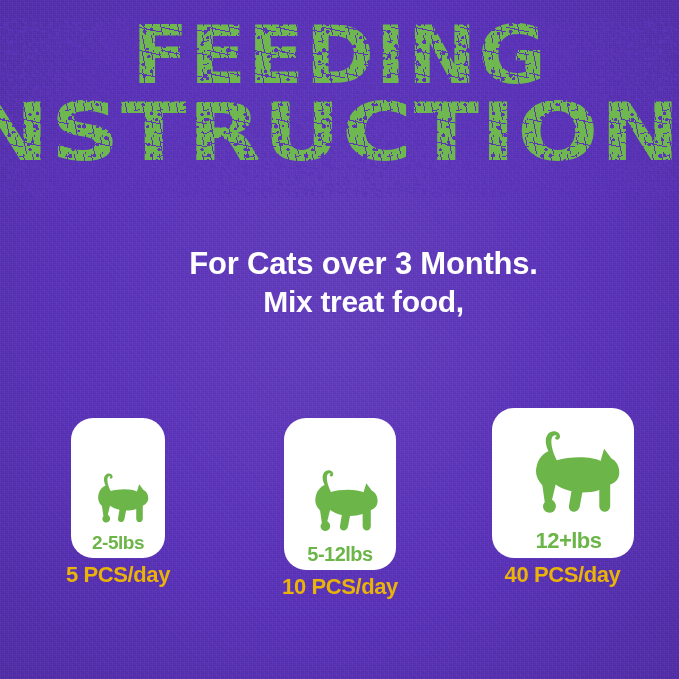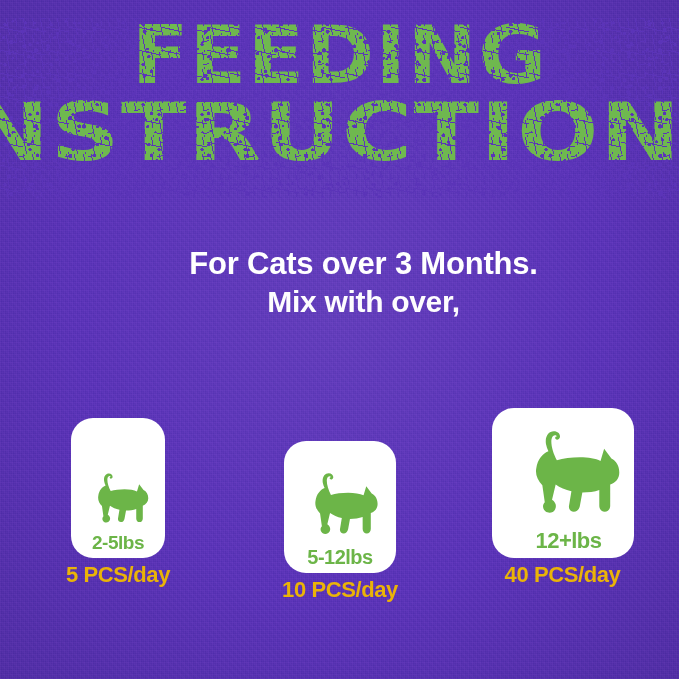--- a/index.html
+++ b/index.html
@@ -225,21 +225,21 @@
     letter-spacing: -0.4px;
     margin-top: 4px;
   }
 
   
   #slot-1 { left: 18px;  width: 200px; }
   #slot-2 { left: 240px; width: 200px; }
   #slot-3 { left: 455px; width: 215px; }
 
   #card-1 { width: 94px;  height: 140px; }
-  #card-2 { width: 112px; height: 132px; margin-top: 23px; }
+  #card-2 { width: 112px; height: 152px; }
   #card-3 { width: 142px; height: 150px; }
 
   #card-1 .weight { font-size: 19px; }
   #card-2 .weight { font-size: 20px; }
   #card-3 .weight { font-size: 22px; }
 
   #card-3 { margin-top: -10px; padding-left: 12px; }
 </style>
 </head>
 <body>
@@ -250,21 +250,21 @@
   <div id="vignette"></div>
 
   <div id="heading">
     <span class="head-line" id="head-1">FEEDING</span>
     <span class="head-line" id="head-2">INSTRUCTIONS</span>
   </div>
   <div class="grunge"></div>
 
   <div id="subtitle">
     <span class="sub-line" id="sub-1">For Cats over 3 Months.</span>
-    <span class="sub-line" id="sub-2">Mix with over,</span>
+    <span class="sub-line" id="sub-2">Mix treat food,</span>
   </div>
 
   <div id="cards">
 
     <div class="card-slot" id="slot-1">
       <div class="card" id="card-1">
         <svg class="cat-icon" width="74" height="62" viewBox="0 0 200 170" aria-hidden="true">
           <path d="M62 28 C60 16, 66 7, 75 7 C82 7, 86 12, 85 17 C84 21, 80 22, 78 20
                    C76 18, 78 15, 80 16 C79 12, 72 13, 71 21 C70 30, 74 44, 80 55
                    C90 52, 104 50, 118 50 C132 50, 144 52, 152 56

